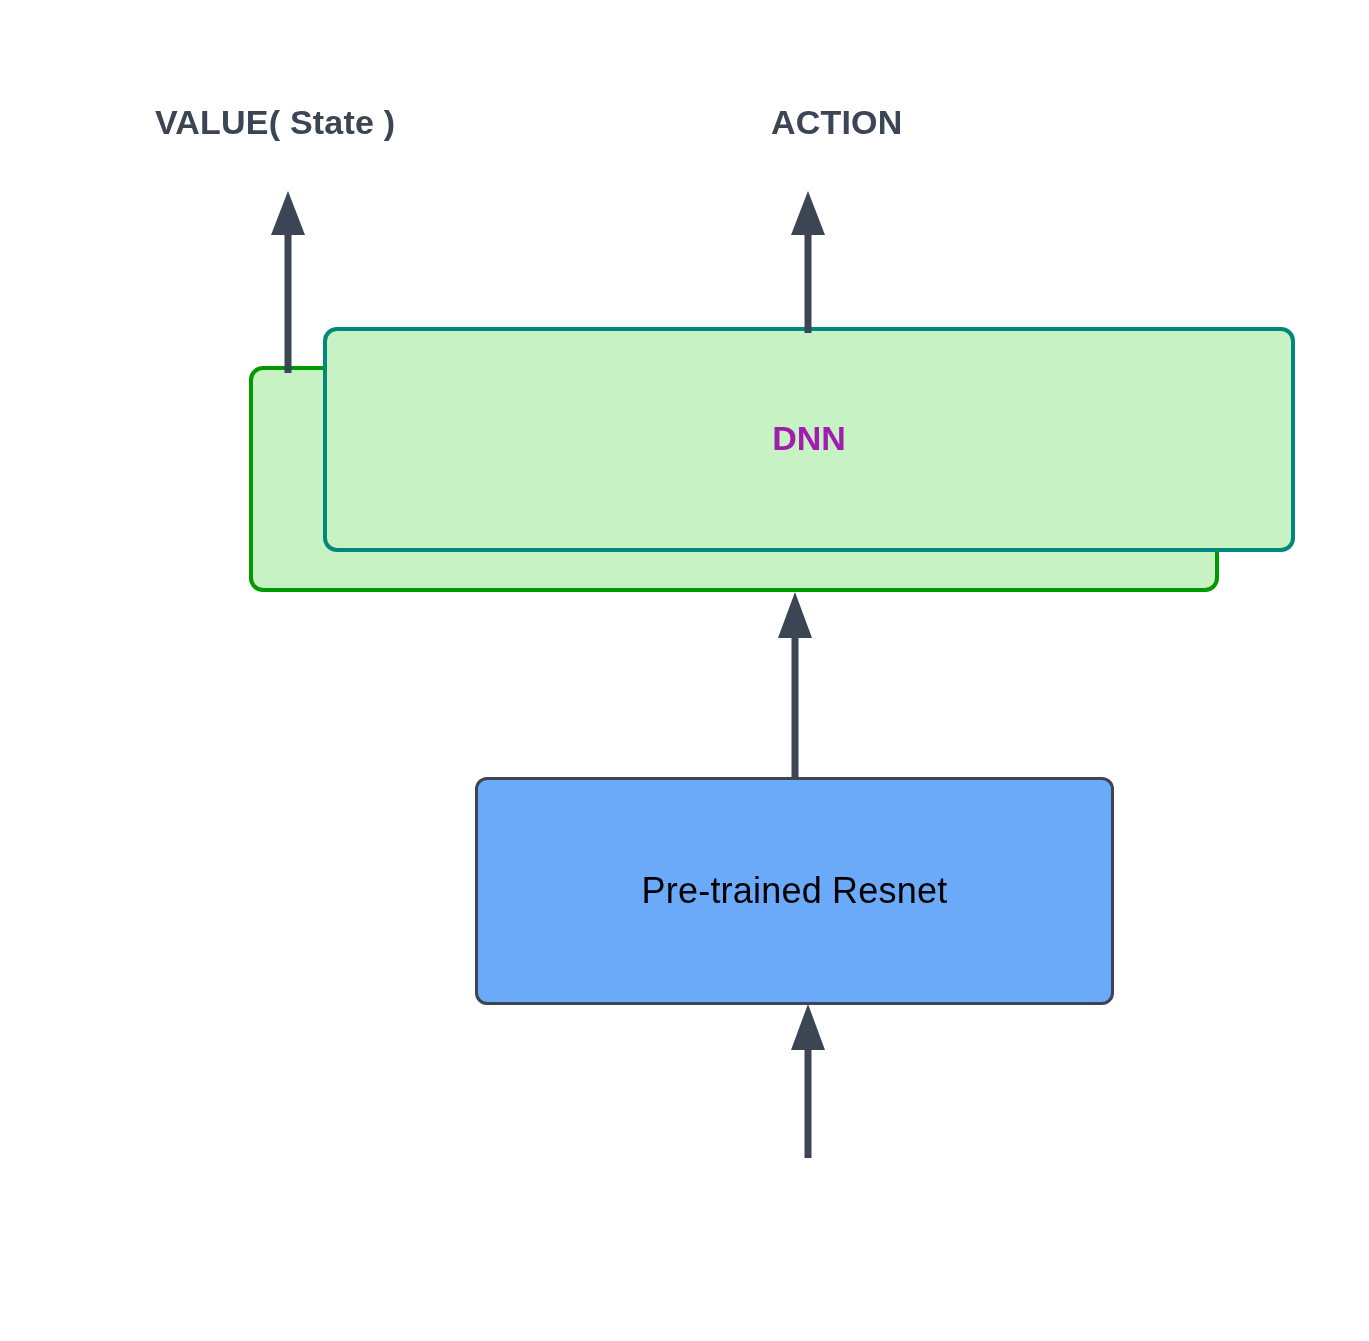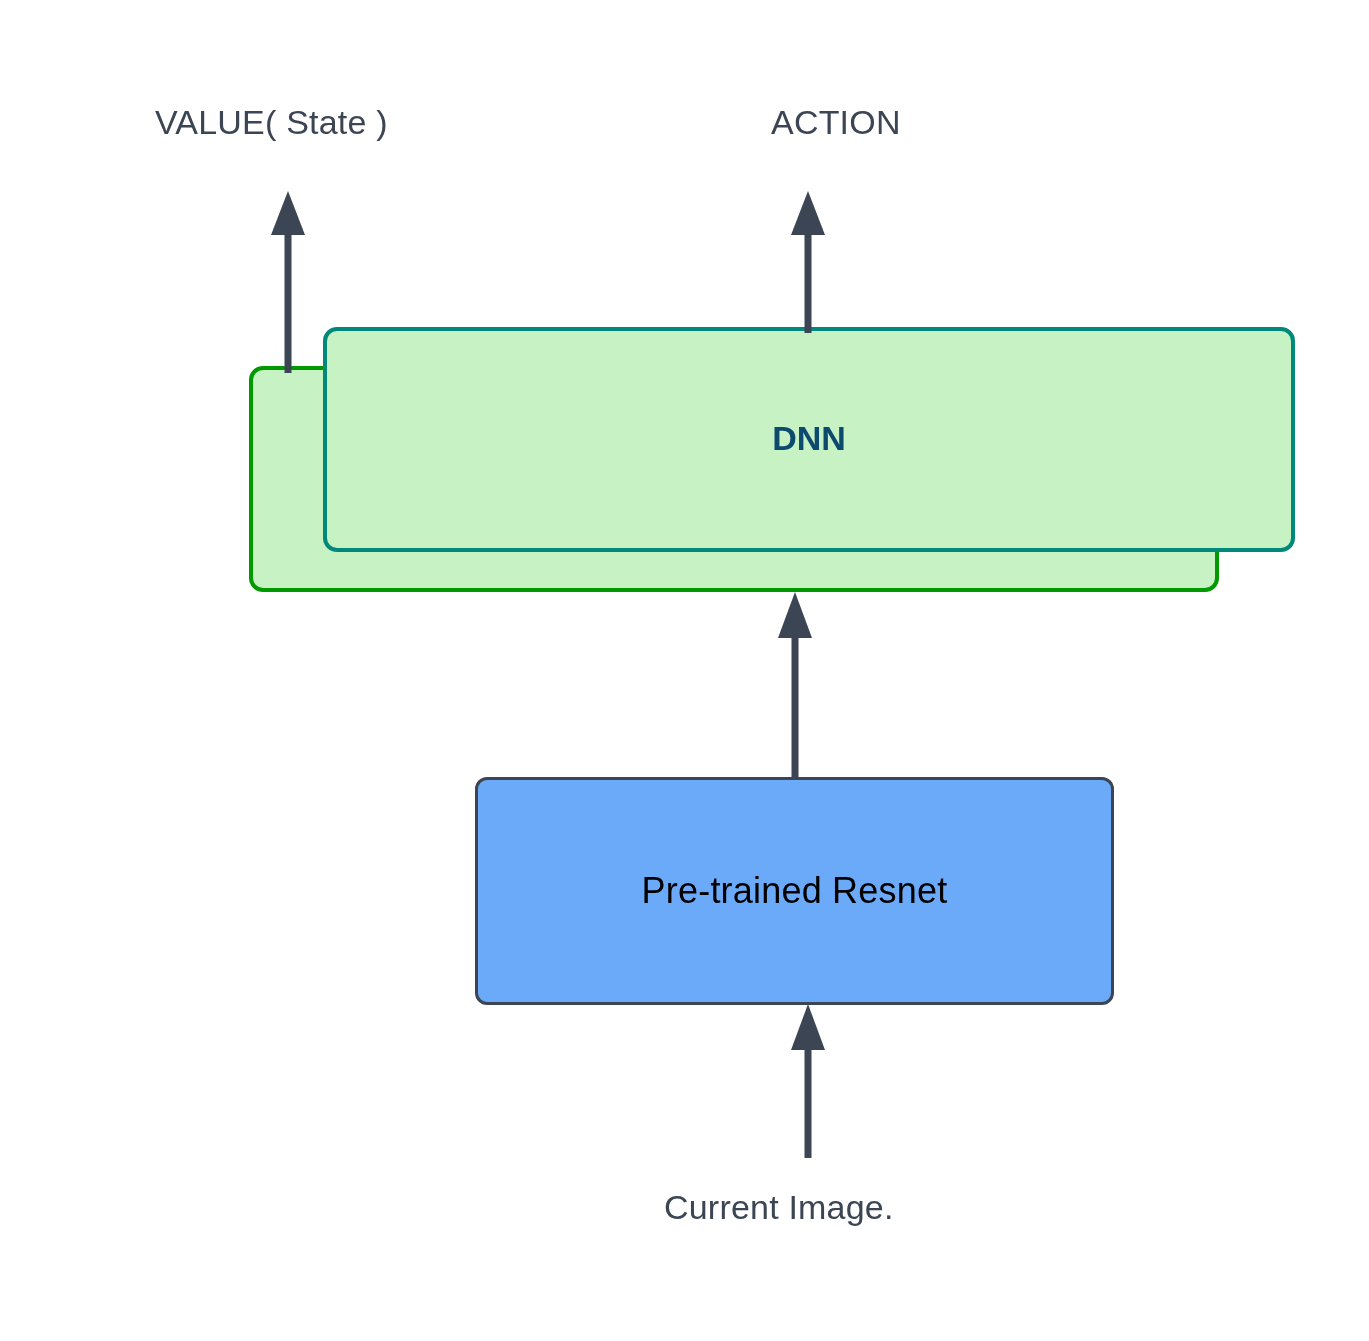--- a/index.html
+++ b/index.html
@@ -21,21 +21,21 @@
     background: #ffffff;
   }
   
   .label {
     position: absolute;
     white-space: nowrap;
     line-height: 1;
     user-select: none;
   }
   .label-bold-slate {
-    font-weight: normal;
+    font-weight: bold;
     color: #3b4553;
     font-size: 34px;
     letter-spacing: 0.2px;
   }
   .label-value-state {
     left: 155px;
     top: 105px;
   }
   .label-action {
     left: 771px;
@@ -69,21 +69,21 @@
     border: 4px solid #00897b;
     border-radius: 14px;
     z-index: 3;
     display: flex;
     align-items: center;
     justify-content: center;
   }
   .node-dnn-front .node-text {
     font-weight: bold;
     font-size: 34px;
-    color: #0c4a6e;
+    color: #a21caf;
     position: relative;
     top: -1px;
   }
   .node-resnet {
     left: 475px;
     top: 777px;
     width: 639px;
     height: 228px;
     background: #6aaaf9;
     border: 3px solid #3b4553;
@@ -147,15 +147,14 @@
 
   <div class="node-box node-resnet">
     <span class="node-text">Pre-trained Resnet</span>
   </div>
 
   <svg class="arrow-svg" style="left:778px; top:1000px; width:60px; height:160px;" viewBox="0 0 60 160" xmlns="http://www.w3.org/2000/svg">
     <line class="arrow-line" x1="30" y1="158" x2="30" y2="30"></line>
     <polygon class="arrow-head" points="30,4 47,50 13,50"></polygon>
   </svg>
 
-  <div class="label label-bold-slate label-current-image">Current Image.</div>
 
 </div>
 
 </body></html>

